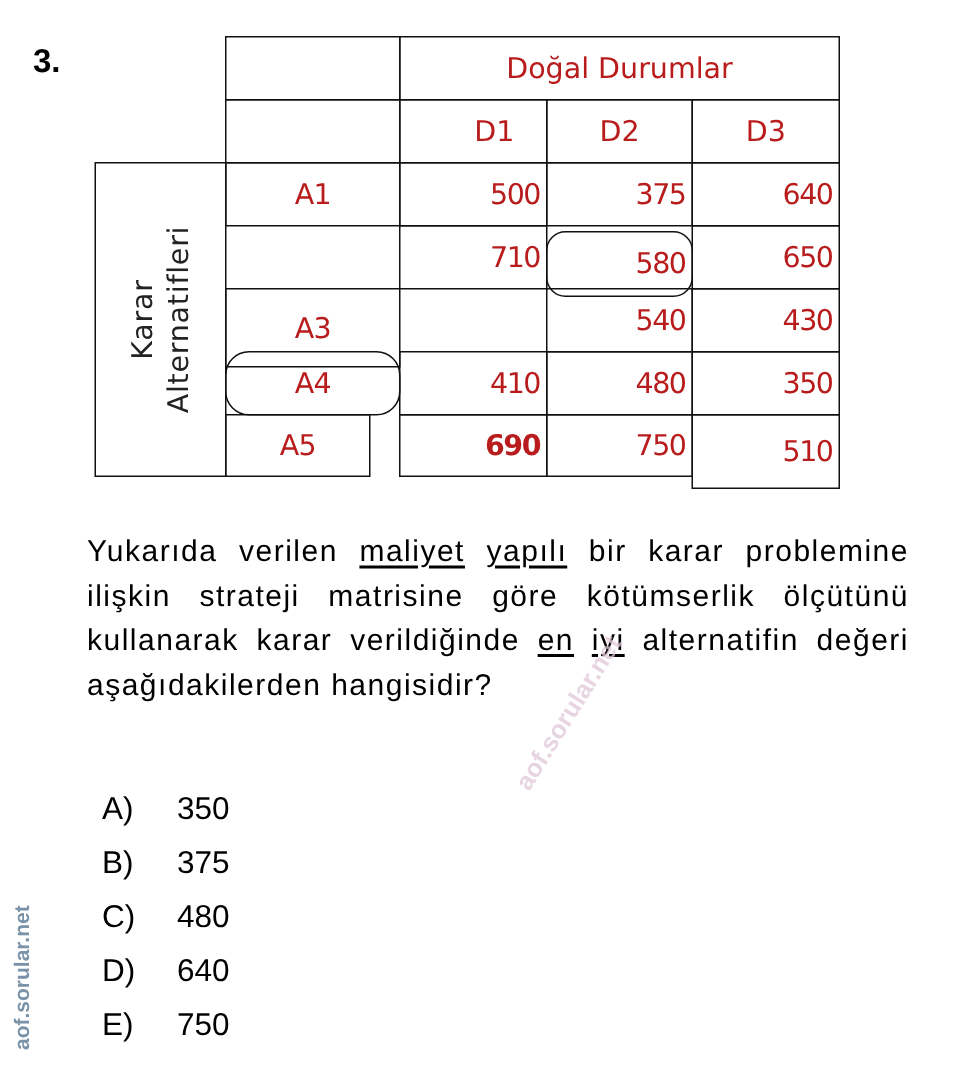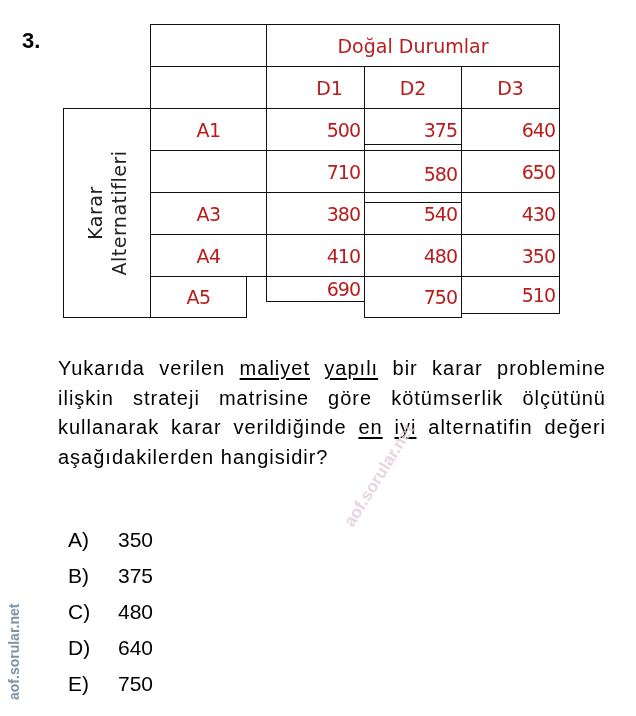--- a/index.html
+++ b/index.html
@@ -41,37 +41,36 @@
       <div>Alternatifleri</div>
     </div>
   </div>
 
   <div class="cell b lbl" style="left:87px;top:84px;width:117px;height:43px;">A1</div>
   <div class="cell b num" style="left:203px;top:84px;width:99px;height:43px;">500</div>
   <div class="cell b num" style="left:301px;top:84px;width:98px;height:43px;">375</div>
   <div class="cell b num" style="left:398px;top:84px;width:99px;height:43px;">640</div>
 
   <div class="cell b num" style="left:203px;top:126px;width:99px;height:43px;">710</div>
-  <div class="cell b num" style="left:301px;top:120px;width:98px;height:59px;">580</div>
+  <div class="cell b num" style="left:301px;top:130px;width:98px;height:44px;border-radius:13px;">580</div>
   <div class="cell b num" style="left:398px;top:126px;width:99px;height:43px;">650</div>
 
-  <div class="cell b lbl" style="left:87px;top:168px;width:117px;height:43px;">A3</div>
-  <div class="cell b num" style="left:203px;top:168px;width:99px;height:43px;">380</div>
+  <div class="cell b lbl" style="left:87px;top:168px;width:117px;height:53px;">A3</div>
   <div class="cell b num" style="left:301px;top:168px;width:98px;height:43px;">540</div>
   <div class="cell b num" style="left:398px;top:168px;width:99px;height:43px;">430</div>
 
-  <div class="cell b lbl" style="left:87px;top:210px;width:117px;height:43px;">A4</div>
+  <div class="cell b lbl" style="left:87px;top:210px;width:117px;height:43px;border-radius:16px;">A4</div>
   <div class="cell b num" style="left:203px;top:210px;width:99px;height:43px;">410</div>
   <div class="cell b num" style="left:301px;top:210px;width:98px;height:43px;">480</div>
   <div class="cell b num" style="left:398px;top:210px;width:99px;height:43px;">350</div>
 
   <div class="cell b lbl" style="left:87px;top:252px;width:97px;height:42px;">A5</div>
-  <div class="cell b num" style="left:203px;top:252px;width:99px;height:26px;">690</div>
+  <div class="cell b num" style="left:203px;top:252px;width:99px;height:42px;font-weight:bold;">690</div>
   <div class="cell b num" style="left:301px;top:252px;width:98px;height:42px;">750</div>
-  <div class="cell b num" style="left:398px;top:252px;width:99px;height:38px;">510</div>
+  <div class="cell b num" style="left:398px;top:252px;width:99px;height:50px;">510</div>
 </div>
 
 <div class="question"><span>Yukarıda verilen </span><u>maliyet</u><span> </span><u>yapılı</u><span> bir karar problemine ilişkin strateji matrisine göre kötümserlik ölçütünü kullanarak karar verildiğinde </span><u>en</u><span> </span><u>iyi</u><span> alternatifin değeri aşağıdakilerden hangisidir?</span></div>
 
 <div class="opts">
   <div class="opt">
       <span class="l">A)</span>
       <span>350</span>
     </div>
   <div class="opt">

